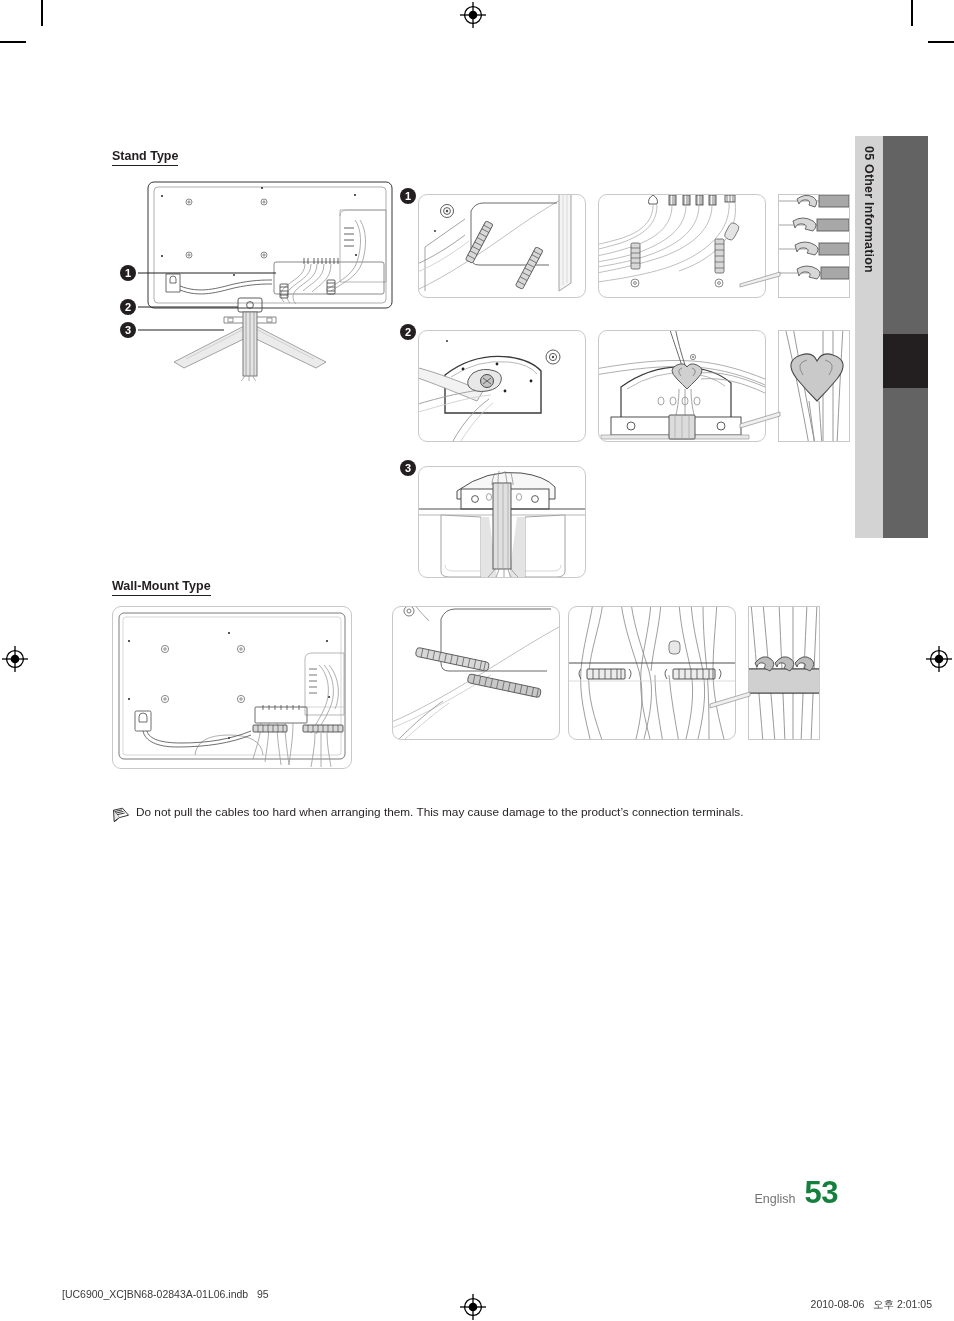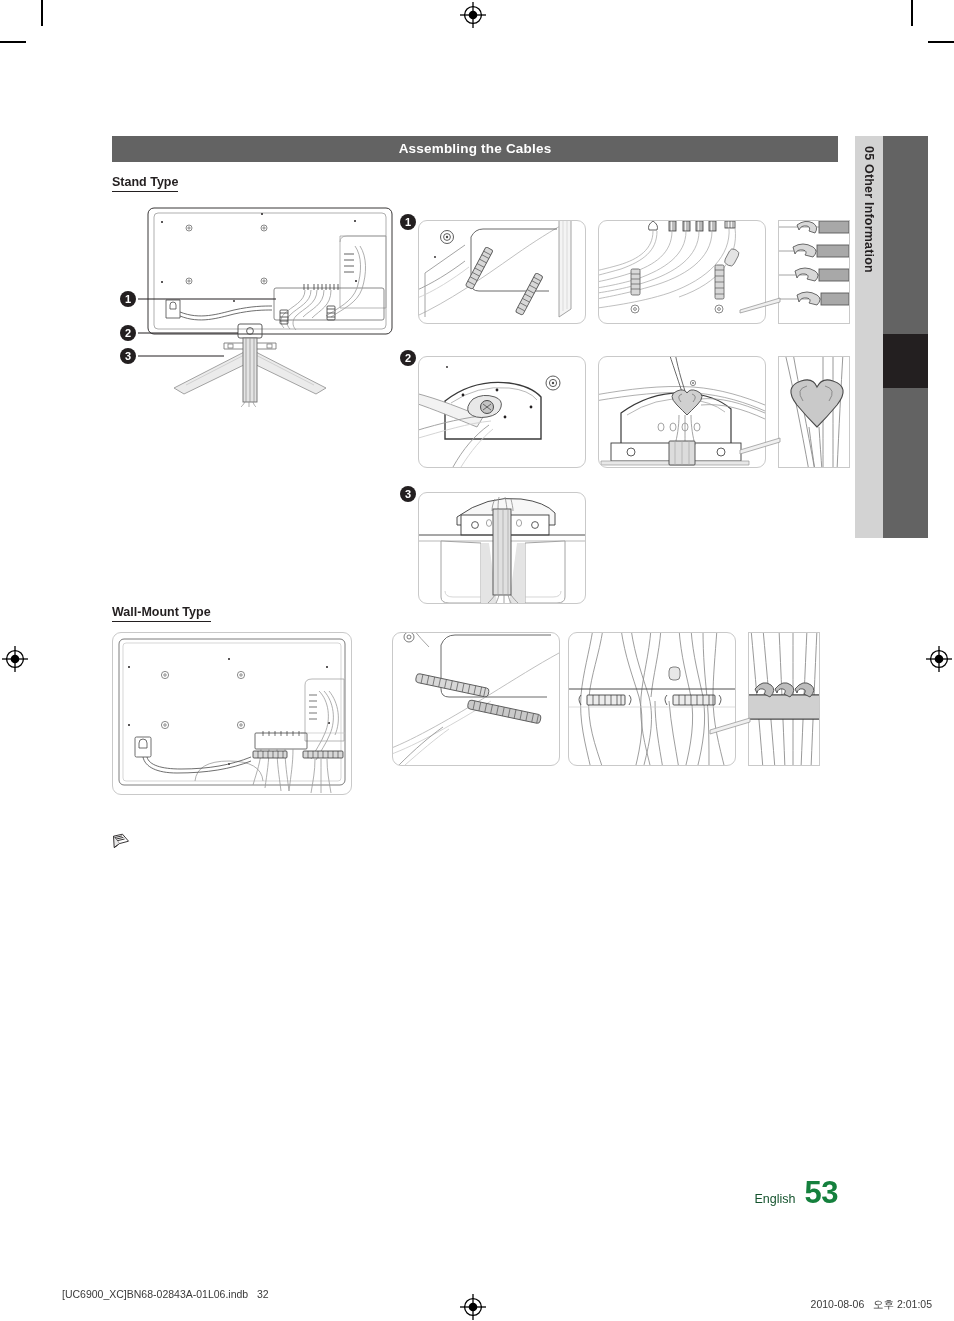--- a/index.html
+++ b/index.html
@@ -66,21 +66,21 @@
     border: 1px solid #c9c9c9; border-radius: 9px;
     background: #fff; overflow: hidden;
   }
   .panel-sq { border: 1px solid #c9c9c9; background: #fff; overflow: hidden; }
 
   
   #page-footer-num {
     position: absolute; right: 116px; top: 1175px;
     display: flex; align-items: baseline; gap: 9px;
   }
-  #footer-lang { font-size: 12.5px; color: #14532d; }
+  #footer-lang { font-size: 12.5px; color: #737373; }
   #footer-pageno { font-size: 31px; font-weight: bold; color: #15803d; letter-spacing: -0.5px; }
 
   #print-footer {
     position: absolute; left: 0; top: 1288px; width: 954px;
     font-family: "Liberation Sans", sans-serif;
     font-size: 10.5px; color: #3a3a3a;
   }
   #print-footer .pf-left { position: absolute; left: 62px; top: 0; white-space: pre; }
   #print-footer .pf-right { position: absolute; right: 22px; top: 10px; white-space: pre; }
 
@@ -120,21 +120,20 @@
 </svg>
 
 <div id="side-tab">
   <div id="side-tab-label">05  Other Information</div>
 </div>
 <div id="side-bar-gray"></div>
 <div id="side-bar-active"></div>
 
 <div id="content">
 
-  <div id="section-header">Assembling the Cables</div>
 
   <div style="margin-top:10px;">
     <div class="subhead">Stand Type</div>
 
     <div style="position:relative;height:400px;margin-top:10px;">
 
       <div style="position:absolute;left:0;top:0;width:285px;height:205px;">
         <svg width="285" height="205" viewBox="0 0 285 205">
           <g fill="none" stroke="#231f20" stroke-width="0.9">
 
@@ -658,25 +657,26 @@
 
   <div class="note-row" style="margin-top:14px;">
     <svg width="18" height="16" viewBox="0 0 18 16" style="flex:0 0 auto;margin-top:2px;">
       <g fill="none" stroke="#231f20" stroke-width="0.9">
         <path d="M1.5 3.2 L10.5 1.2 L16.5 8.2 L7.5 10.6 Z" fill="#ffffff"></path>
         <path d="M2.4 4.6 L10.2 2.9 M3.6 6.2 L11.4 4.4 M4.8 7.8 L12.6 6"></path>
         <path d="M7.5 10.6 L2.2 14.6 L1.5 3.2" fill="#e8e8e8"></path>
         <path d="M2.2 14.6 L5.6 12.1"></path>
       </g>
     </svg>
+    <span>Do not pull the cables too hard when arranging them. This may cause damage to the product’s connection terminals.</span>
   </div>
 
 </div>
 
 <div id="page-footer-num">
   <span id="footer-lang">English</span>
   <span id="footer-pageno">53</span>
 </div>
 
 <div id="print-footer">
-  <span class="pf-left">[UC6900_XC]BN68-02843A-01L06.indb   32</span>
+  <span class="pf-left">[UC6900_XC]BN68-02843A-01L06.indb   95</span>
   <span class="pf-right">2010-08-06   오후 2:01:05</span>
 </div>
 
 </body></html>

